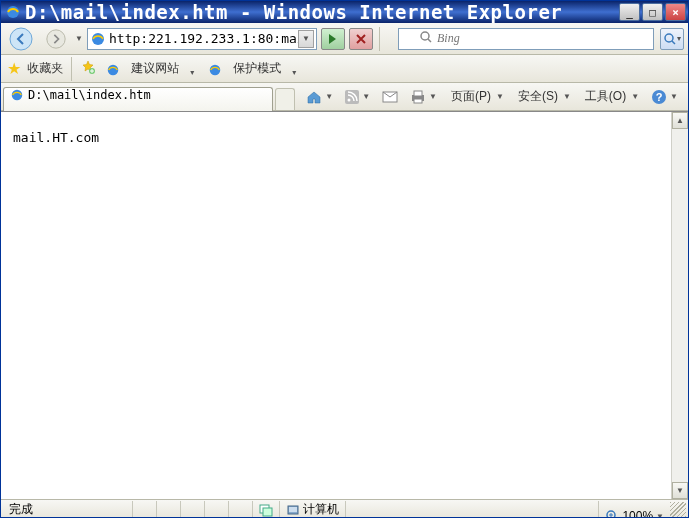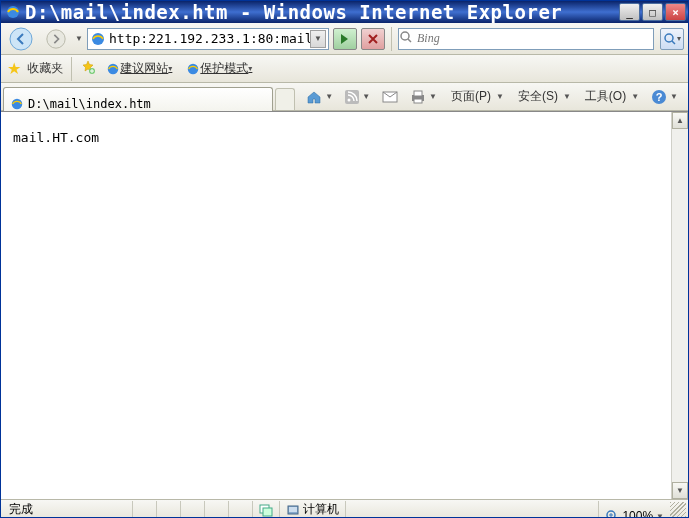--- a/index.html
+++ b/index.html
@@ -69,21 +69,21 @@
   width: 24px; height: 22px;
   border: 1px solid #888; border-radius: 2px;
   display: flex; align-items: center; justify-content: center;
 }
 .go-btn { background: linear-gradient(#d0f0d0, #a0d0a0); }
 .stop-btn { background: linear-gradient(#f0d0d0, #e0a0a0); }
 .sep { width: 1px; height: 24px; background: #c0c0b0; margin: 0 2px; }
 .search-box {
   width: 256px; height: 22px;
   background: #fff; border: 1px solid #7f9db9;
-  display: flex; align-items: center; padding: 0 0;
+  display: flex; align-items: center; padding: 0 20px; margin-left: 12px;
 }
 .search-box .mag { margin-right: 4px; color: #888; }
 .search-box input {
   flex: 1; border: none; outline: none;
   font-family: Tahoma; font-size: 12px; color: #888;
   font-style: italic;
 }
 .search-btn {
   width: 24px; height: 22px;
   background: linear-gradient(#eef3fb, #cdddf3);
@@ -95,39 +95,39 @@
 .fav-row {
   height: 28px;
   background: linear-gradient(#f7f7f4, #e8e6db);
   border-bottom: 1px solid #b8b8a8;
   display: flex; align-items: center;
   padding: 0 6px; gap: 6px;
 }
 .fav-row .star { color: #f5c518; font-size: 16px; }
 .fav-row .label { color: #333; }
 .fav-item {
-  display: flex; align-items: center; gap: 0;
-  padding: 2px 4px; color: #333; text-decoration: underline;
+  display: flex; align-items: flex-end; gap: 11px;
+  padding: 2px 4px; color: #333;
 }
 .fav-item .ie-icon-sm { width: 14px; height: 14px; }
 
 .tab-row {
   height: 28px;
   background: linear-gradient(#f7f7f4, #e8e6db);
   border-bottom: 1px solid #b8b8a8;
   display: flex; align-items: center;
   padding-left: 2px;
 }
 .tab {
   height: 24px; width: 270px;
   background: linear-gradient(#fff, #f4f4ee);
   border: 1px solid #a0a090;
   border-bottom: none;
   border-radius: 3px 3px 0 0;
-  display: flex; align-items: flex-end;
+  display: flex; align-items: flex-start;
   padding: 0 6px; gap: 4px;
   margin-top: 4px;
 }
 .tab .ie-icon-sm { width: 14px; height: 14px; }
 .tab .tab-text { font-family: "SimSun", monospace; font-size: 12px; }
 .newtab {
   width: 20px; height: 22px;
   border: 1px solid #c0c0b0; border-bottom: none;
   background: #f0f0e8;
   margin: 4px 0 0 2px;

